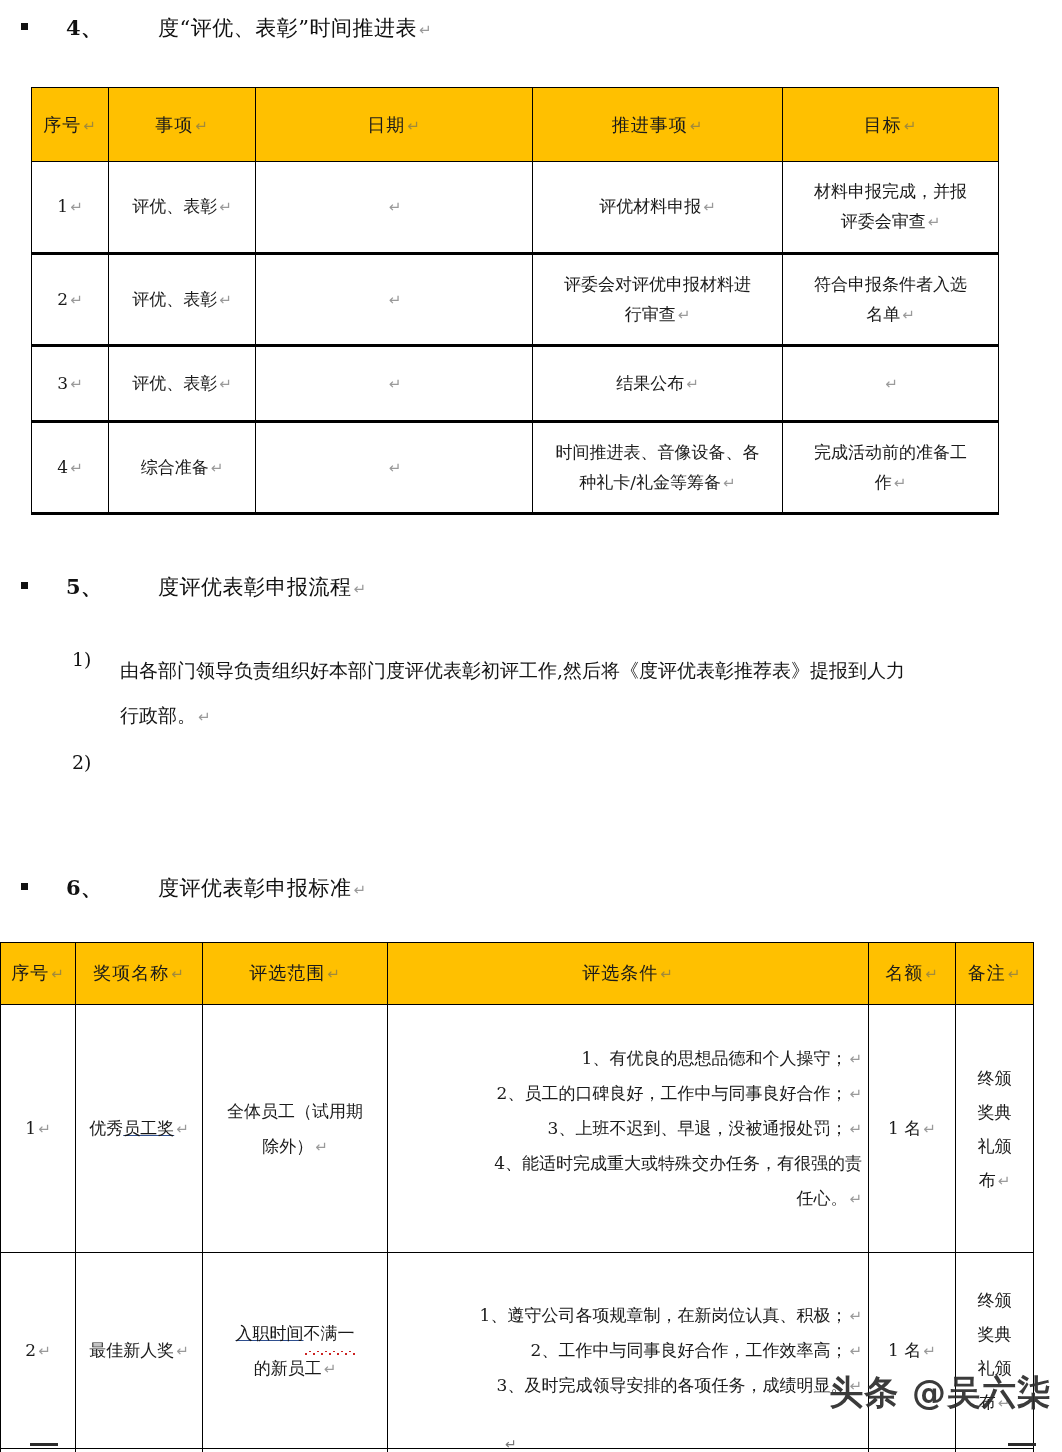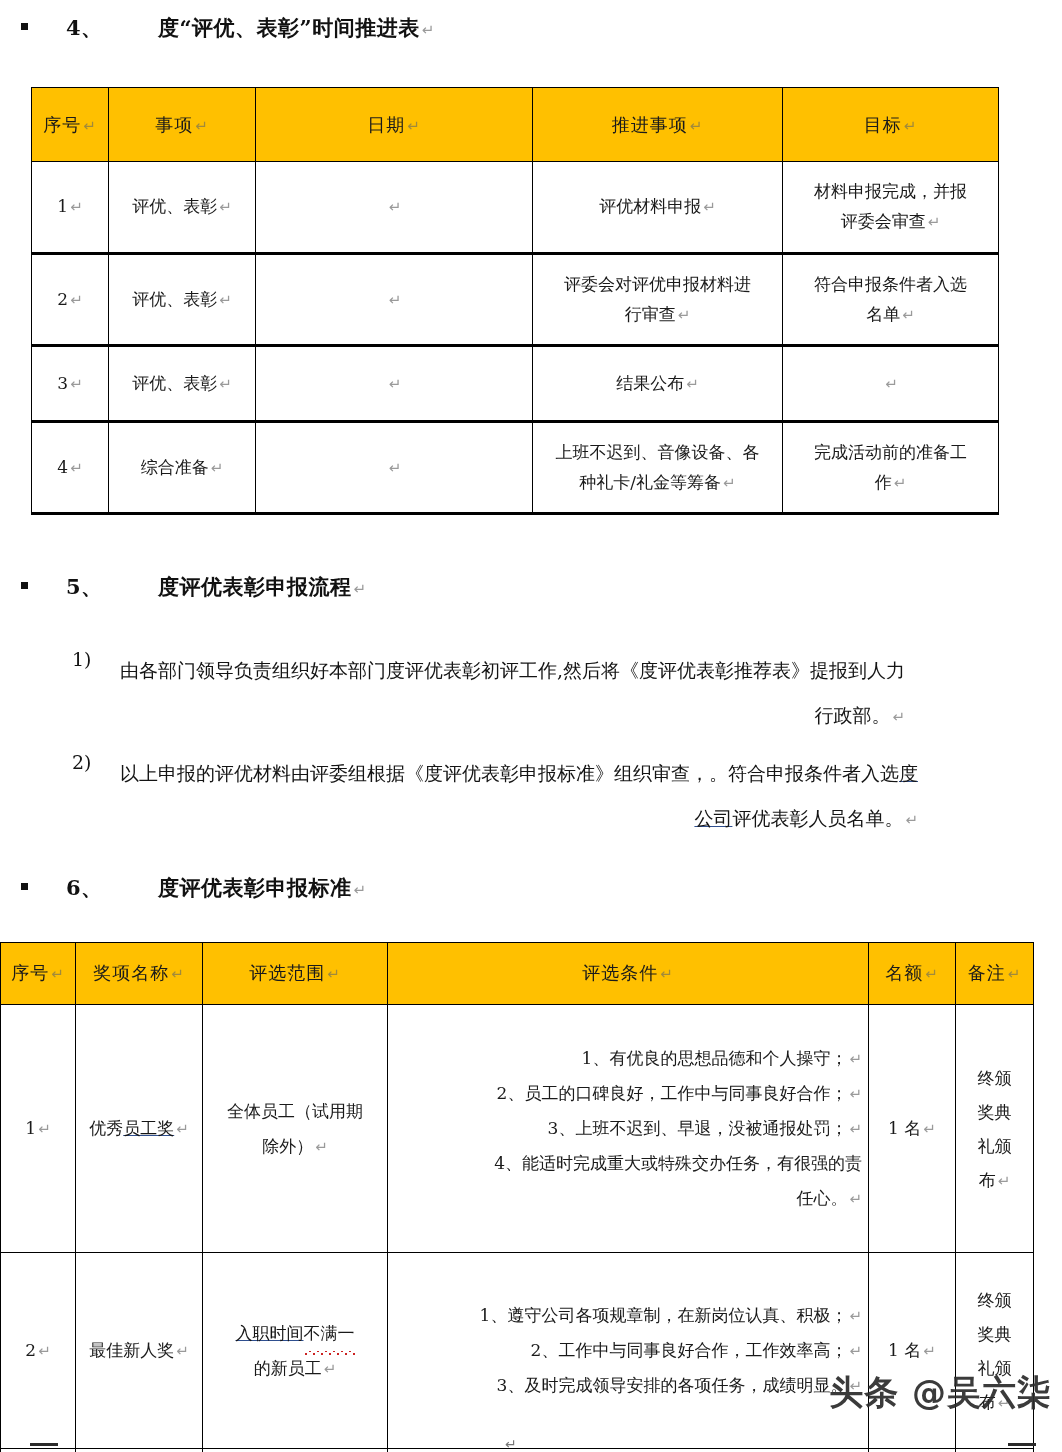--- a/index.html
+++ b/index.html
@@ -42,21 +42,21 @@
     margin-left: 21px;
     position: relative;
     top: -5px;
     flex: 0 0 auto;
   }
   .heading-num {
     width: 92px;
     flex: 0 0 auto;
     font-weight: 700;
   }
-  .heading-text { font-weight: 700; }
+  .heading-text { font-weight: 400; }
   .pilcrow {
     color: #9a9a9a;
     font-size: 15px;
     font-weight: normal;
     padding-left: 2px;
     font-family: "DejaVu Sans", sans-serif;
   }
 
   
   table.doc-table {
@@ -127,21 +127,21 @@
     height: 4px;
     background-image: radial-gradient(circle at 2px 3px, #cc2222 1.2px, transparent 1.4px),
                       radial-gradient(circle at 6px 0px, #cc2222 1.2px, transparent 1.4px);
     background-size: 8px 4px;
   }
 
   
   .para-list { position: absolute; font-size: 19px; color: #141414; }
   .para-item { display: flex; margin-bottom: 8px; }
   .para-num { width: 48px; flex: 0 0 auto; }
-  .para-body { line-height: 2.35; text-align: right; }
+  .para-body { line-height: 2.35; }
 
   
   .watermark {
     position: absolute;
     right: 10px;
     bottom: 36px;
     font-size: 34px;
     font-weight: 700;
     color: #2b2b2b;
     font-family: "DejaVu Sans", "Liberation Sans", sans-serif;
@@ -232,21 +232,21 @@
         <td class="c-center"><span class="pilcrow">↵</span></td>
         <td class="c-center"><span>结果公布</span><span class="pilcrow">↵</span></td>
         <td class="c-center"><span class="pilcrow">↵</span></td>
       </tr>
 
       <tr class="r4 row-sep-top last-row">
         <td class="c-center"><span>4</span><span class="pilcrow">↵</span></td>
         <td class="c-center"><span>综合准备</span><span class="pilcrow">↵</span></td>
         <td class="c-center"><span class="pilcrow">↵</span></td>
         <td class="c-center">
-          <span>上班不迟到、音像设备、各</span><br>
+          <span>时间推进表、音像设备、各</span><br>
           <span>种礼卡/礼金等筹备</span><span class="pilcrow">↵</span>
         </td>
         <td class="c-center">
           <span>完成活动前的准备工</span><br>
           <span>作</span><span class="pilcrow">↵</span>
         </td>
       </tr>
     </tbody>
   </table>
 
@@ -262,24 +262,20 @@
     <div class="para-item">
       <span class="para-num">1)</span>
       <span class="para-body">
         <span>由各部门领导负责组织好本部门度评优表彰初评工作,然后将《度评优表彰推荐表》提报到人力</span><br>
         <span>行政部。</span><span class="pilcrow">↵</span>
       </span>
     </div>
 
     <div class="para-item" style="margin-top:14px;">
       <span class="para-num">2)</span>
-      <span class="para-body">
-        <span>以上申报的评优材料由评委组根据《度评优表彰申报标准》组织审查，。符合申报条件者入选</span><span class="hlink">度</span><br>
-        <span class="hlink">公司</span><span>评优表彰人员名单。</span><span class="pilcrow">↵</span>
-      </span>
     </div>
   </div>
 
   <div class="heading-line" style="position:absolute; left:0; top:874px;">
     <span class="heading-bullet"></span>
     <span class="heading-num">6、</span>
     <span class="heading-text">度评优表彰申报标准</span>
     <span class="pilcrow">↵</span>
   </div>
 

